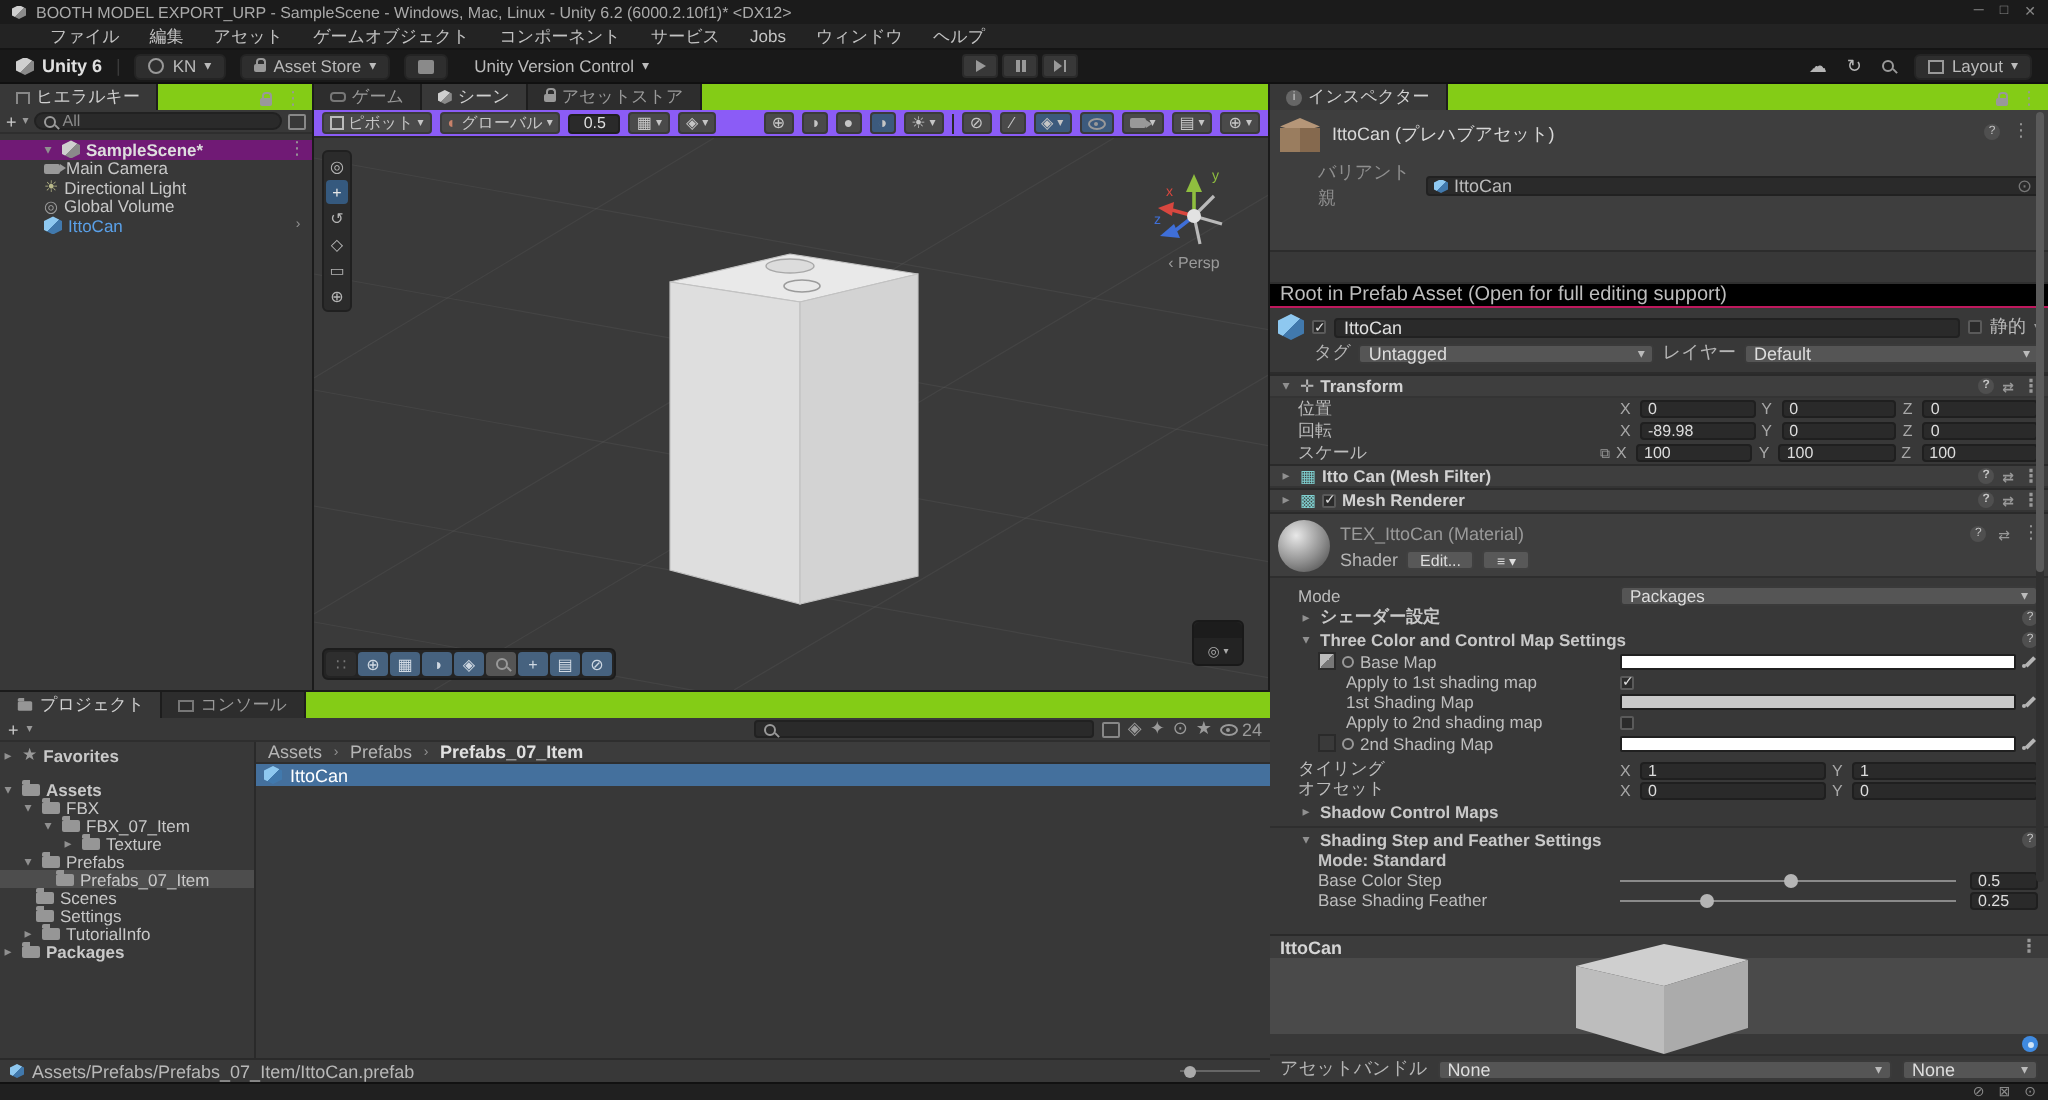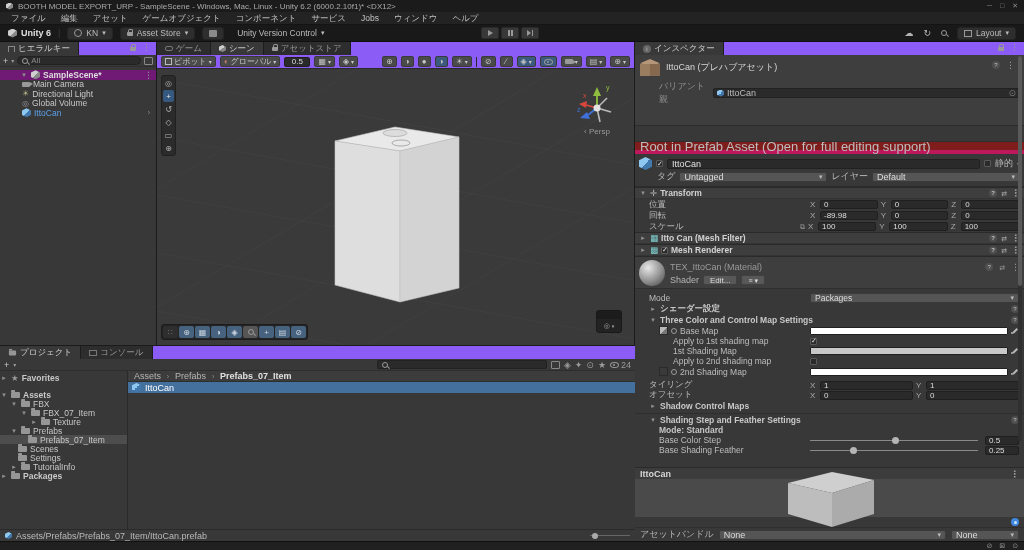--- a/index.html
+++ b/index.html
@@ -4,32 +4,32 @@
 <style>
   *{box-sizing:border-box;margin:0;padding:0}
   html,body{width:1024px;height:550px;overflow:hidden}
   body{background:#191919;font-family:"Liberation Sans","DejaVu Sans",sans-serif;font-size:9px;color:#c8c8c8;position:relative}
   .abs{position:absolute}
   .hr{display:flex;align-items:center}
   .grow{flex:1}
   
   .titlebar{left:0;top:0;width:1024px;height:12px;background:#1b1b1b;display:flex;align-items:center;padding:0 6px;gap:5px;color:#aaa;font-size:8px}
   .winctl{margin-left:auto;display:flex;gap:8px;color:#888;font-size:7px}
-  .menubar{left:0;top:12px;width:1024px;height:13px;background:#232323;border-bottom:1px solid #141414;display:flex;align-items:center;padding:0 4px;gap:1px}
+  .menubar{left:0;top:12px;width:1024px;height:13px;background:#232323;border-bottom:1px solid #141414;display:flex;align-items:center;padding:0 18px;gap:1px}
   .menu-item{padding:0 7px;font-size:8.5px;color:#c2c2c2;height:13px;line-height:13px}
   .maintoolbar{left:0;top:25px;width:1024px;height:17px;background:#191919;border-bottom:1px solid #101010;display:flex;align-items:center;padding:0 8px;gap:7px}
   .tbtn{background:#2e2e2e;border:1px solid #242424;border-radius:3px;height:13px;display:flex;align-items:center;gap:4px;padding:0 6px;color:#bbb;font-size:8.5px}
   .playgrp{position:absolute;left:481px;top:2px;display:flex;gap:2px}
   .pbtn{width:18px;height:12px;background:#383838;border:1px solid #2a2a2a;border-radius:2px;display:flex;align-items:center;justify-content:center}
   .i-play{width:0;height:0;border-left:5px solid #999;border-top:3px solid transparent;border-bottom:3px solid transparent}
   .i-pause{display:flex;gap:1px}.i-pause i{display:block;width:2px;height:6px;background:#999}
   .i-step{display:flex;align-items:center;gap:1px}.i-step i{display:block;width:1.5px;height:6px;background:#999}
   .tb-right{margin-left:auto;display:flex;align-items:center;gap:10px}
   
-  .tabstrip{height:13px;background:#8b5cf6;display:flex;align-items:flex-start}
+  .tabstrip{height:13px;background:#84cc16;display:flex;align-items:flex-end}
   .tab{height:13px;padding:0 8px;display:flex;align-items:center;gap:3px;background:#2d2d2d;border-right:1px solid #1d1d1d;color:#9a9a9a;font-size:8.5px;white-space:nowrap}
   .tab.on{background:#383838;color:#d0d0d0}
   .tabtools{margin-left:auto;display:flex;align-items:center;gap:6px;padding-right:5px;color:#999}
   .dd{background:#555;border:1px solid #3a3a3a;border-radius:2px;height:10px;display:flex;align-items:center;padding:0 4px;color:#ddd;position:relative}
   .dd::after{content:'▾';margin-left:auto;padding-left:4px;color:#bbb;font-size:7px}
   .num{background:#2a2a2a;border:1px solid #1f1f1f;border-radius:2px;height:9px;line-height:8px;padding:0 3px;color:#ddd;flex:1;font-size:8px}
   .btn{background:#585858;border:1px solid #404040;border-radius:2px;height:10px;line-height:9px;padding:0 6px;color:#ddd;font-size:8px}
   .cb{width:7px;height:7px;background:#2b2b2b;border:1px solid #5a5a5a;border-radius:1px;position:relative;flex:0 0 auto}
   .cb.on::after{content:'✓';position:absolute;left:0px;top:-1.5px;font-size:7px;color:#e0e0e0}
   .i-help{width:8px;height:8px;border-radius:50%;background:#4f4f4f;color:#c5c5c5;font-size:6px;text-align:center;line-height:8px;flex:0 0 auto}
@@ -81,21 +81,21 @@
   .ihead{background:#3e3e3e;border-bottom:1px solid #2c2c2c;padding:3px 4px 2px}
   .ihead .t1{display:flex;align-items:flex-start;gap:5px}
   .bigicon{width:22px;height:20px;position:relative;flex:0 0 auto}
   .bigicon .bt{position:absolute;left:1px;top:1px;width:20px;height:7px;background:#b59678;clip-path:polygon(0 60%,50% 0,100% 60%,50% 100%)}
   .bigicon .bf{position:absolute;left:1px;top:6px;width:10px;height:12px;background:#9a7d5f}
   .bigicon .bs{position:absolute;left:11px;top:6px;width:10px;height:12px;background:#85694e}
   .t2{display:flex;justify-content:flex-end;gap:3px;margin:2px 0}
   .t3{display:flex;align-items:center;gap:4px;margin:2px 0 17px}
   .objfield{flex:1;height:10px;background:#2a2a2a;border:1px solid #212121;border-radius:2px;display:flex;align-items:center;gap:3px;padding:0 3px;color:#bbb}
   .blank{height:16px;background:#383838;border-bottom:1px solid #2f2f2f}
-  .rootnote{height:12px;background:#7f1d1d;border-bottom:4px solid #be185d;display:flex;align-items:center;padding:0 5px;color:#bdbdbd;font-size:13px}
+  .rootnote{height:12px;background:#000000;border-bottom:1px solid #be185d;display:flex;align-items:center;padding:0 5px;color:#bdbdbd;font-size:10px}
   .goblock{padding:3px 4px;border-bottom:1px solid #2c2c2c}
   .gorow1{display:flex;align-items:center;gap:4px;height:13px}
   .namefield{flex:1;height:10px;background:#2a2a2a;border:1px solid #212121;border-radius:2px;padding:0 4px;line-height:9px;color:#e0e0e0}
   .gorow2{display:flex;align-items:center;gap:4px;height:13px}
   .chead{height:12px;background:#3e3e3e;border-top:1px solid #2a2a2a;border-bottom:1px solid #343434;display:flex;align-items:center;gap:3px;padding:0 4px;font-weight:bold;font-size:8.5px;color:#d2d2d2}
   .chead .rt{margin-left:auto;display:flex;align-items:center;gap:4px}
   .irow{height:11px;display:flex;align-items:center;padding:0 5px 0 14px;font-size:8.5px;gap:3px}
   .ilabel{flex:0 0 158px;color:#bdbdbd;white-space:nowrap;overflow:hidden}
   .axisl{color:#a8a8a8;width:7px;flex:0 0 auto;font-size:8px}
   .vec3{flex:1;display:flex;align-items:center;gap:3px}

